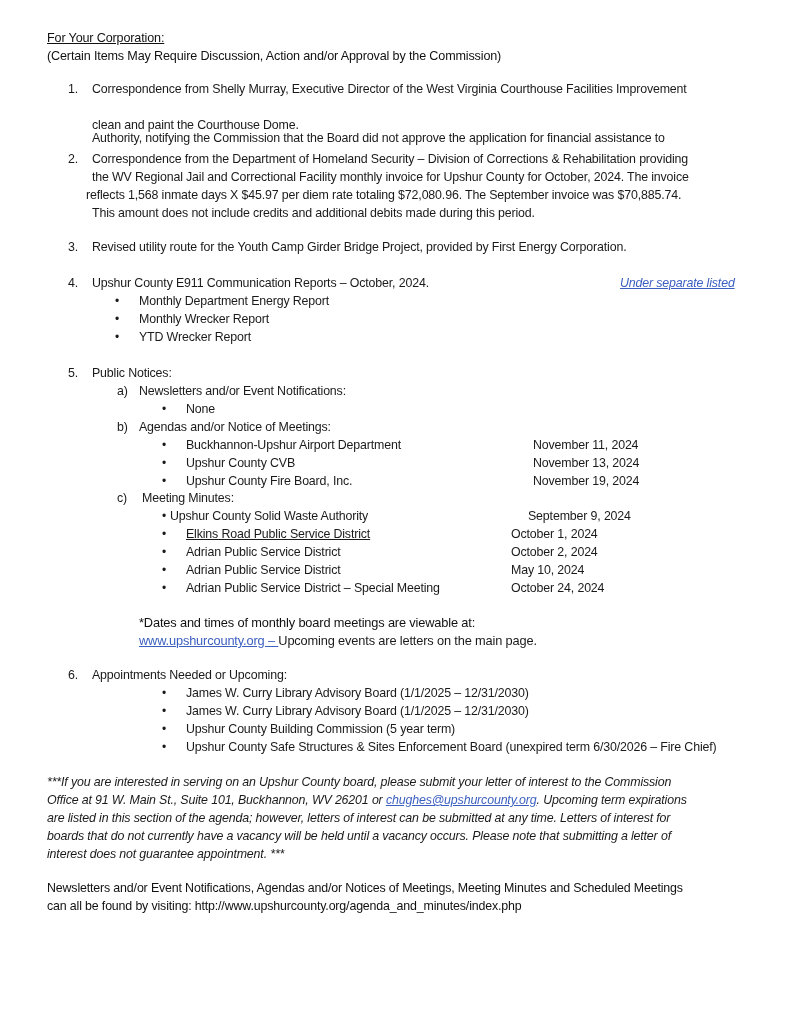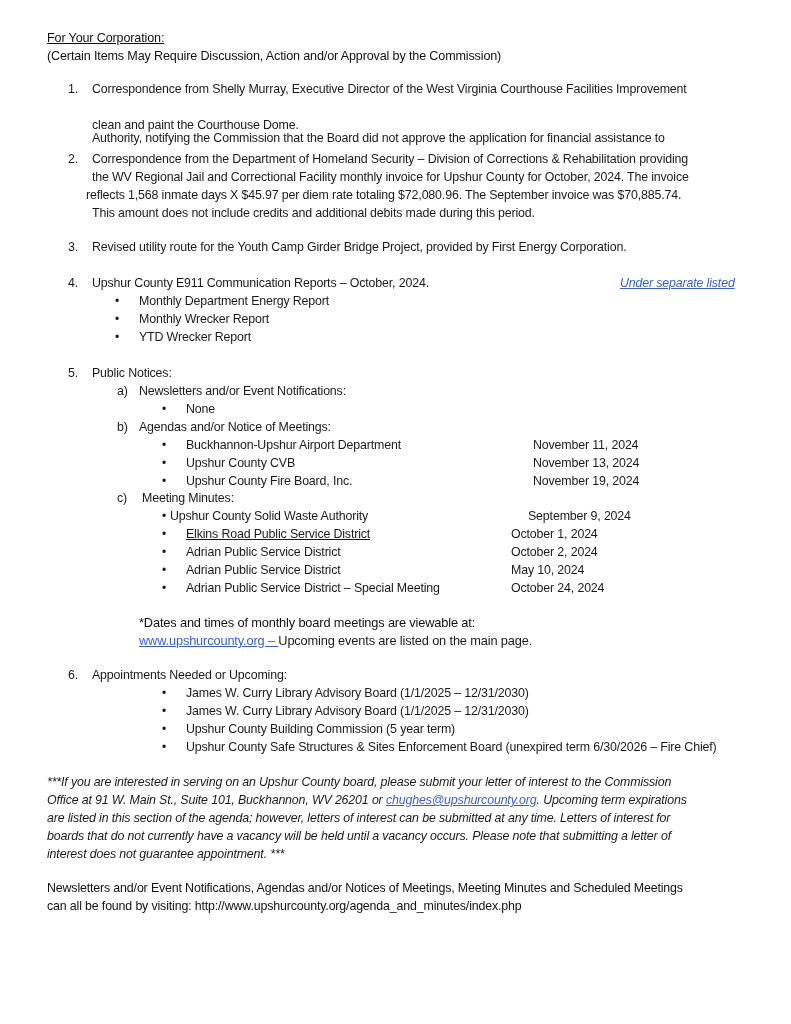--- a/index.html
+++ b/index.html
@@ -104,21 +104,21 @@
   <div class="abs bullet" style="left:162px; top:563px;">•</div>
   <div class="abs" style="left:186px; top:563px;">Adrian Public Service District</div>
   <div class="abs" style="left:511px; top:563px;">May 10, 2024</div>
 
   <div class="abs bullet" style="left:162px; top:581px;">•</div>
   <div class="abs" style="left:186px; top:581px;">Adrian Public Service District – Special Meeting</div>
   <div class="abs" style="left:511px; top:581px;">October 24, 2024</div>
 
   <div class="abs" style="left:139px; top:615px; font-size:12.8px; color:#111;">*Dates and times of monthly board meetings are viewable at:</div>
   <div class="abs" style="left:139px; top:633px; font-size:12.8px;">
-    <a>www.upshurcounty.org – </a><span>Upcoming events are listed on the main page.</span>
+    <a>www.upshurcounty.org – </a><span>Upcoming events are letters on the main page.</span>
   </div>
 </div>
 
 <div>
   <div class="abs" style="left:68px; top:668px;">6.</div>
   <div class="abs" style="left:92px; top:668px;">Appointments Needed or Upcoming:</div>
   <div class="abs bullet" style="left:162px; top:686px;">•</div>
   <div class="abs" style="left:186px; top:686px;">James W. Curry Library Advisory Board (1/1/2025 – 12/31/2030)</div>
   <div class="abs bullet" style="left:162px; top:704px;">•</div>
   <div class="abs" style="left:186px; top:704px;">James W. Curry Library Advisory Board (1/1/2025 – 12/31/2030)</div>

